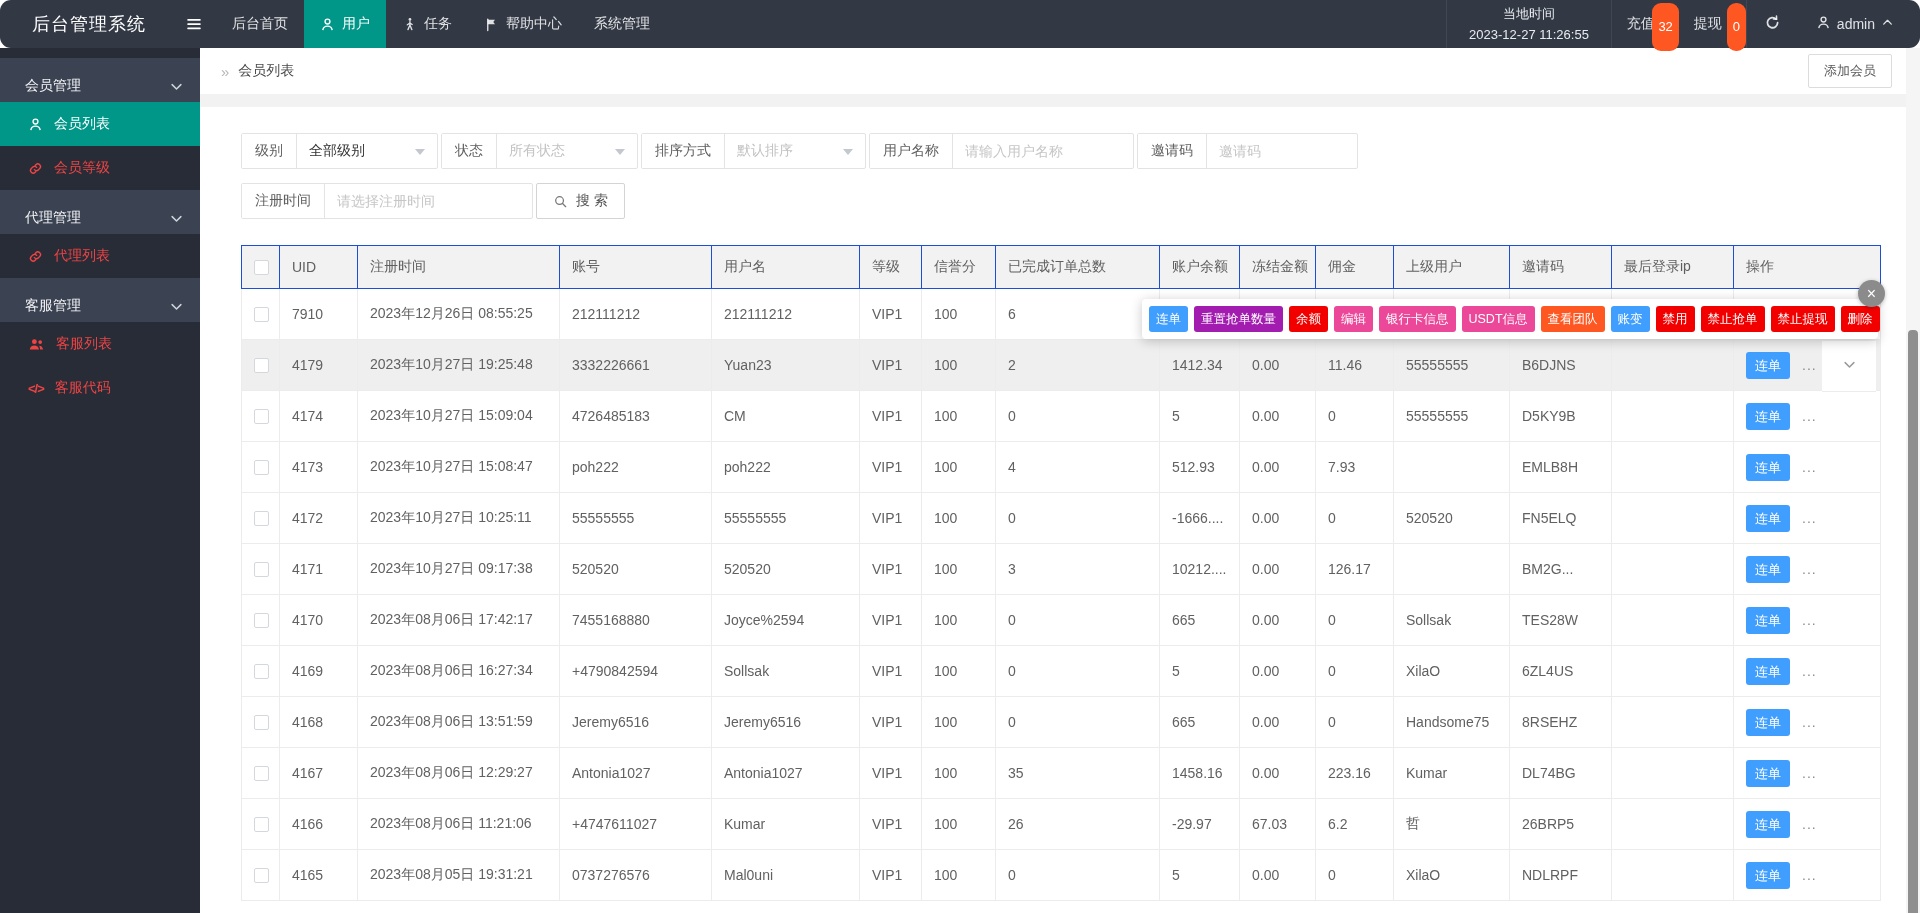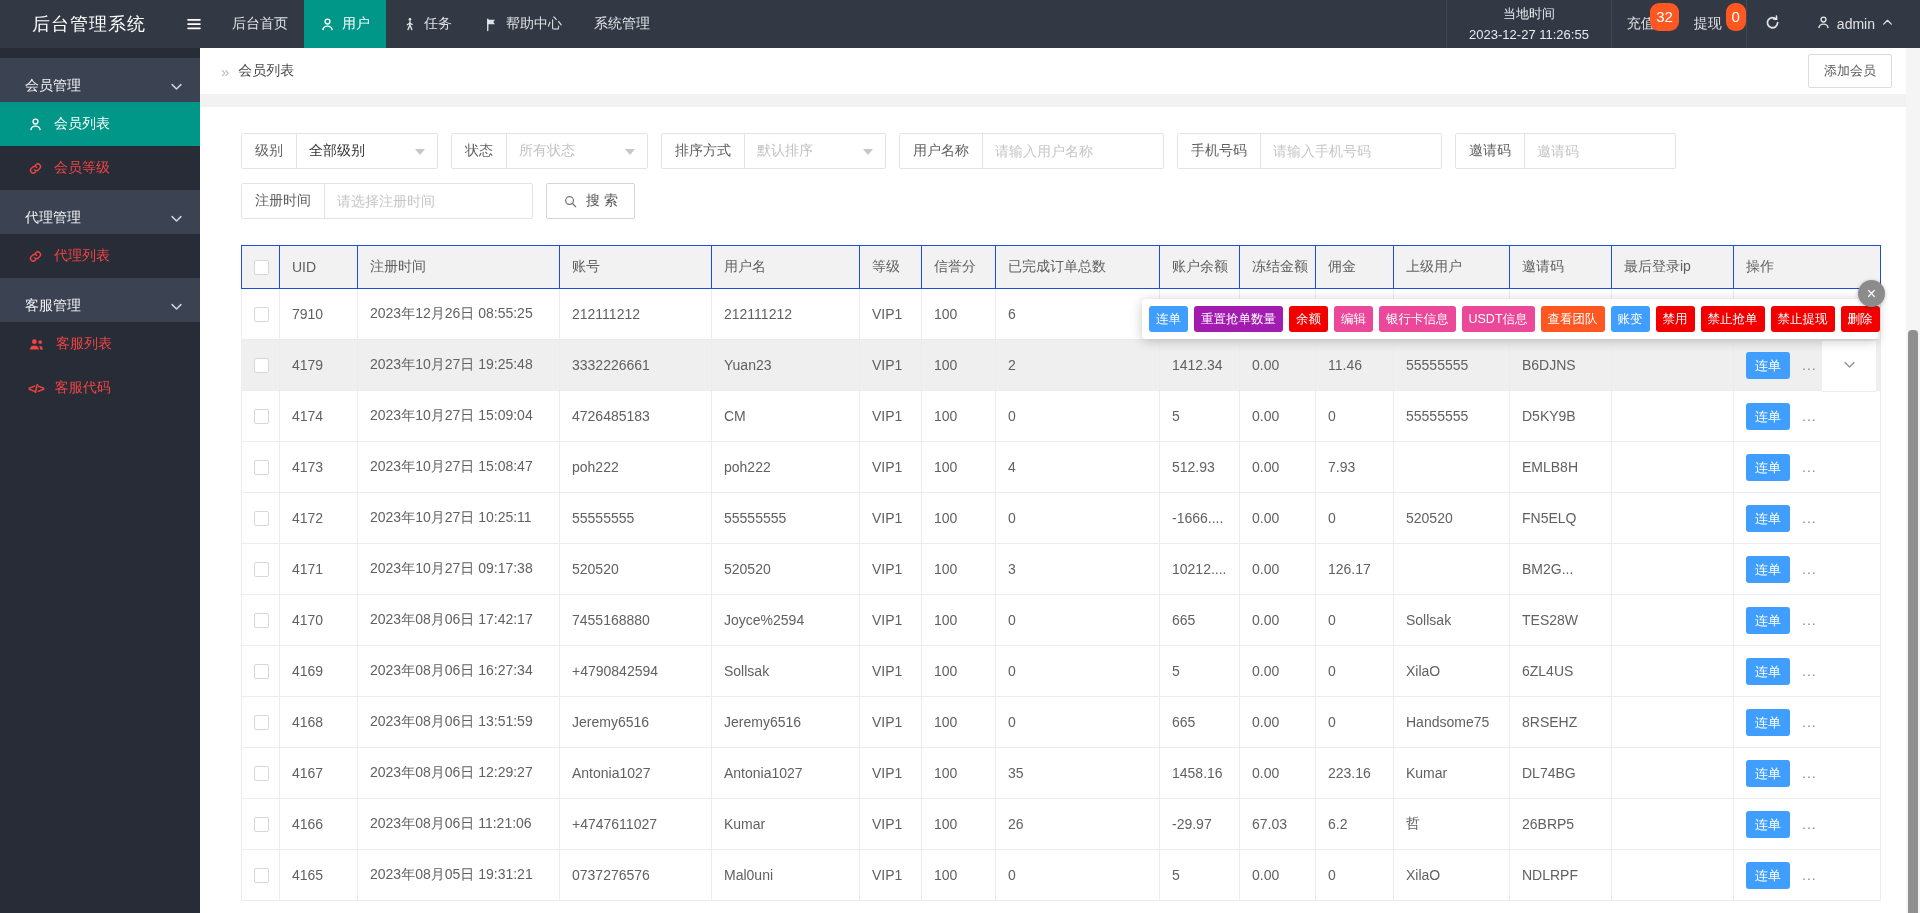--- a/index.html
+++ b/index.html
@@ -2,35 +2,35 @@
 <html><head>
 <meta charset="utf-8">
 <style>
   * { margin:0; padding:0; box-sizing:border-box; }
   html,body { width:1920px; height:913px; overflow:hidden; background:#fff;
     font-family:"Liberation Sans","DejaVu Sans",sans-serif; }
   .page { position:relative; width:1920px; height:913px; overflow:hidden; background:#fff; }
 
   
   .header { position:absolute; top:0; left:0; right:0; height:48px; background:#323945;
-    display:flex; align-items:stretch; color:#dfe3e8; z-index:30; }
+    display:flex; align-items:stretch; color:#dfe3e8; z-index:30;border-radius:11px; }
   .logo { width:172px; display:flex; align-items:center; padding-left:32px;
     font-size:18px; color:#fff; letter-spacing:1px; }
   .burger { width:44px; display:flex; align-items:center; justify-content:center; color:#fff; cursor:pointer; }
   .topmenu { display:flex; align-items:stretch; }
   .nav-item { display:flex; align-items:center; gap:7px; padding:0 16px; font-size:14px;
     color:rgba(255,255,255,.85); cursor:pointer; white-space:nowrap; }
   .nav-item.active { background:#009688; color:#fff; }
   .nav-right { margin-left:auto; display:flex; align-items:stretch; }
   .time-block { display:flex; flex-direction:column; align-items:center; justify-content:center;
     padding:0 22px; font-size:13px; line-height:1.65; color:#e8eaee;
     border-left:1px solid rgba(255,255,255,.07); border-right:1px solid rgba(255,255,255,.07); }
   .nav-right .nav-item { position:relative; padding:0 24px 0 15px; }
-  .badge { position:absolute; top:3px; right:0; background:#ff5722; color:#fff; font-size:15px;
-    line-height:16px; padding:6px 6px; border-radius:9px; }
+  .badge { position:absolute; top:3px; right:0; background:#ff5722; color:#fff; font-size:13px;
+    line-height:16px; padding:16px 6px; border-radius:9px; }
   .refresh-item { border-left:1px solid rgba(255,255,255,.07); padding:0 17px !important; }
   .admin-item { gap:6px; padding:0 26px 0 18px !important; }
 
   
   .sidebar { position:absolute; top:48px; left:0; bottom:0; width:200px; background:#272c37;
     padding-top:10px; z-index:20; }
   .side-group-header { height:44px; display:flex; align-items:center; justify-content:space-between;
     padding:12px 16px 0 25px; background:#3b4252; color:#f2f3f5; font-size:14px; cursor:pointer; }
   .side-group-header .chev { color:#cfd3da; }
   .side-item { height:44px; display:flex; align-items:center; gap:11px; padding-left:28px;
@@ -42,21 +42,21 @@
   .main { position:absolute; left:200px; top:48px; right:0; bottom:0; background:#fff; }
   .crumb-bar { height:46px; display:flex; align-items:center; padding:0 28px 0 21px; background:#fff; }
   .crumb-sep { color:#b8b8b8; font-size:15px; margin-right:9px; }
   .crumb-title { color:#4a4a4a; font-size:14px; }
   .add-btn { margin-left:auto; background:#fff; border:1px solid #dcdcdc; border-radius:2px;
     color:#5a5a5a; font-size:13px; padding:7px 15px; cursor:pointer; }
   .gray-band { height:13px; background:#f2f2f2; }
   .content { padding:26px 30px 0 41px; }
 
   
-  .filter-row { display:flex; align-items:center; gap:13px; margin-bottom:14px; }
+  .filter-row { display:flex; align-items:center; gap:3px; margin-bottom:14px; }
   .fgroup { display:inline-flex; align-items:stretch; height:36px; border:1px solid #e3e3e3;
     border-radius:2px; background:#fff; }
   .flabel { display:flex; align-items:center; padding:0 13px; border-right:1px solid #e3e3e3;
     color:#5f5f5f; font-size:14px; white-space:nowrap; background:#fff; }
   .fcontrol { display:flex; align-items:center; padding:0 12px; font-size:14px; color:#333; }
   .fcontrol.fselect { justify-content:space-between; cursor:pointer;font-family:Liberation Mono, monospace; }
   .ph { color:#c2c2c2; }
   .arrow-down { width:0; height:0; border:5px solid transparent; border-top:6px solid #c3c7cf;
     margin-left:14px; margin-top:6px; }
   .finput { border:none; outline:none; font-size:14px; color:#333; width:100%; background:transparent; }
@@ -280,26 +280,20 @@
             <span class="flabel">排序方式</span>
             <span class="fcontrol fselect" style="width: 140px;">
               <span class="ph">默认排序</span>
               <span class="arrow-down"></span>
             </span>
           </div>
           <div class="fgroup">
             <span class="flabel">用户名称</span>
             <span class="fcontrol" style="width: 180px;">
               <input class="finput" placeholder="请输入用户名称" style="">
-            </span>
-          </div>
-          <div class="fgroup">
-            <span class="flabel">手机号码</span>
-            <span class="fcontrol" style="width: 180px;">
-              <input class="finput" placeholder="请输入手机号码" style="">
             </span>
           </div>
           <div class="fgroup">
             <span class="flabel">邀请码</span>
             <span class="fcontrol" style="width: 150px;">
               <input class="finput" placeholder="邀请码" style="">
             </span>
           </div>
         </div>
       <div class="filter-row">

